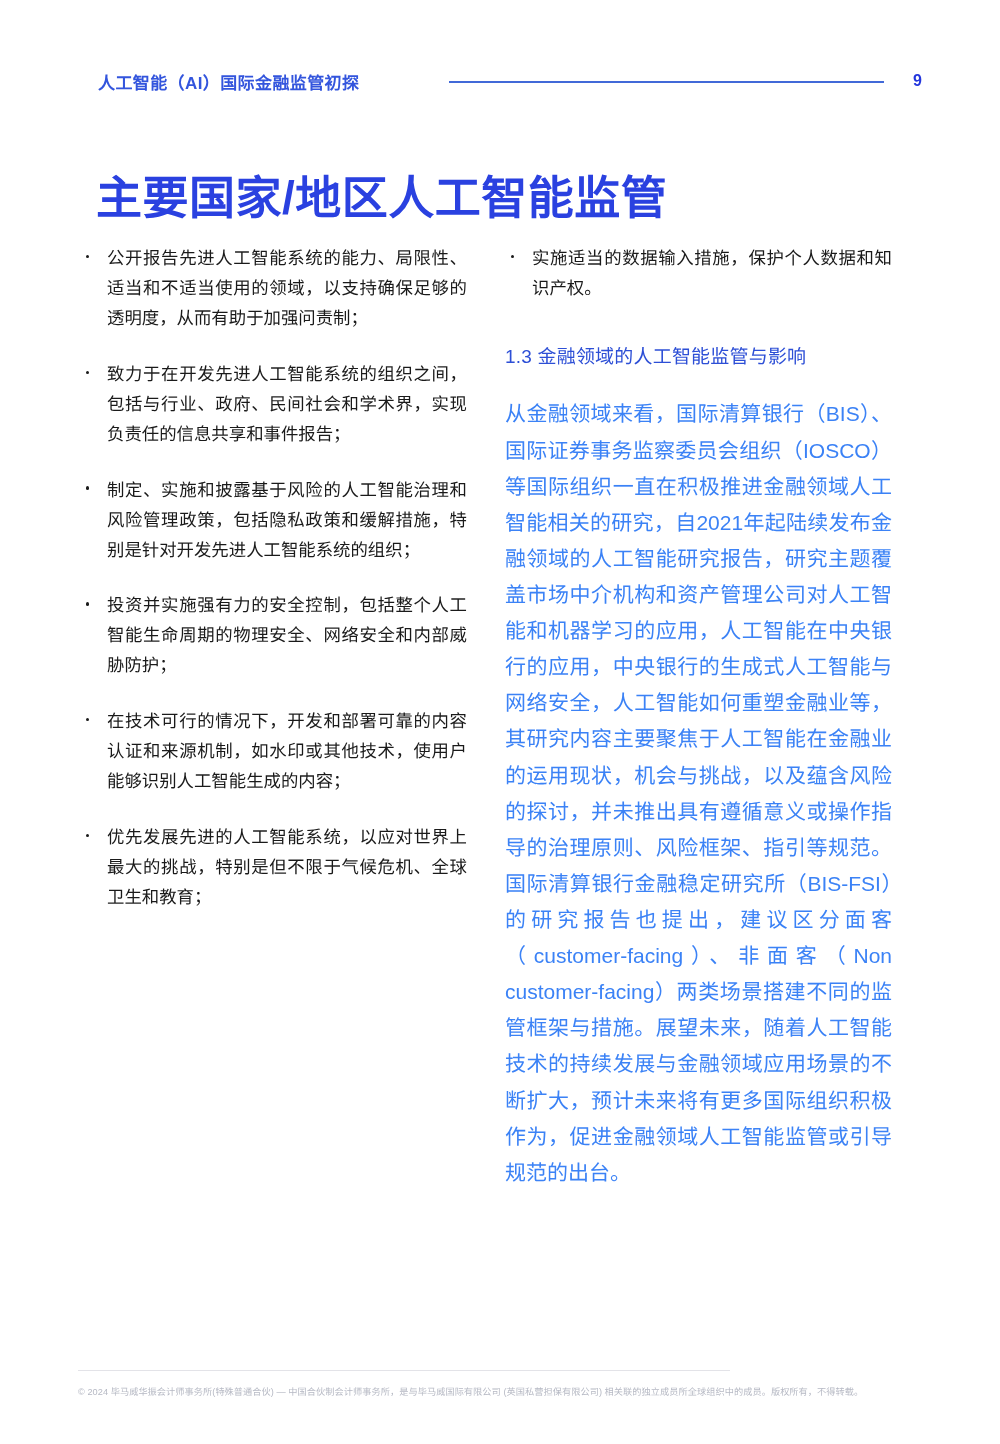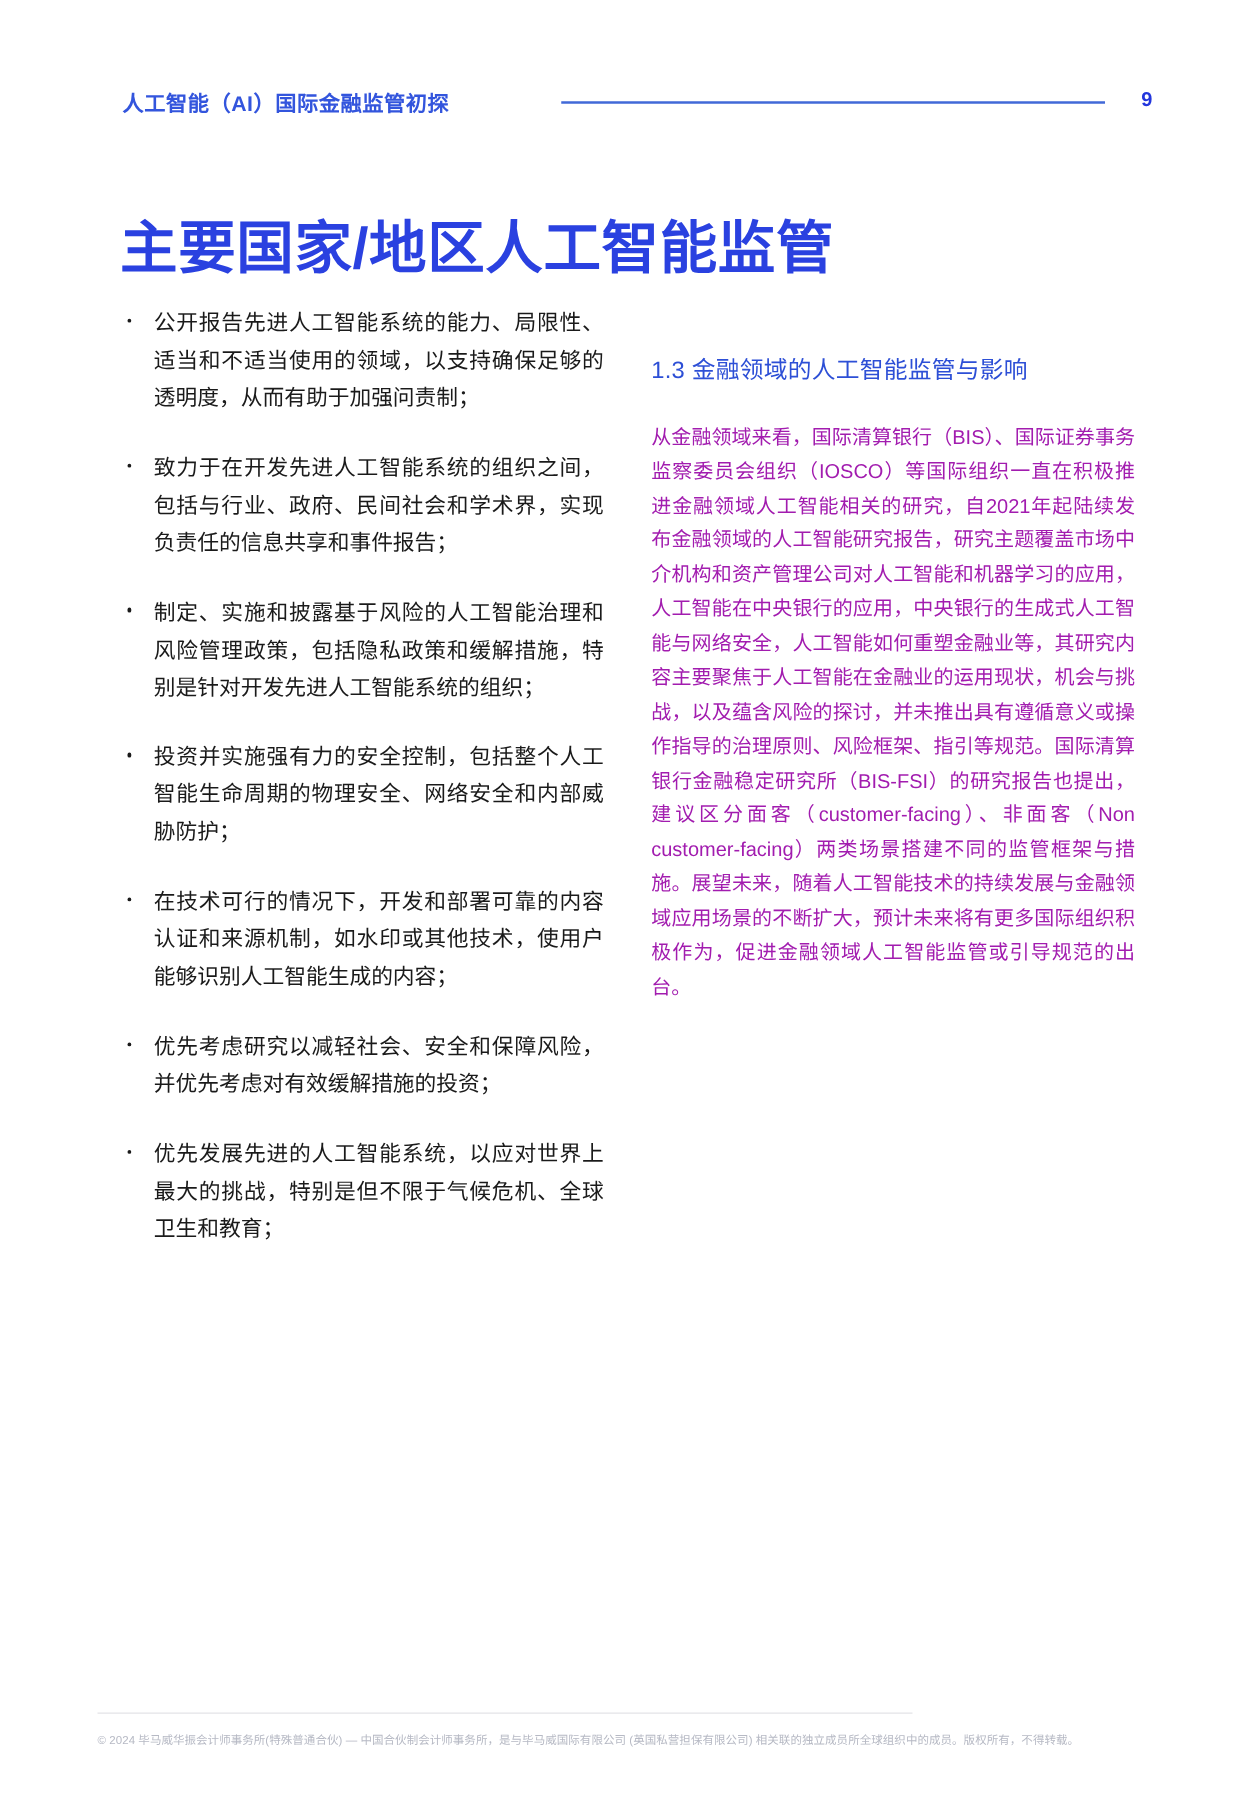--- a/index.html
+++ b/index.html
@@ -69,21 +69,21 @@
     color: #2a41e0;
     letter-spacing: 0.5px;
     white-space: nowrap;
     text-align: center;
   }
 
   
   .columns {
     position: absolute;
     top: 244px;
-    left: 96px;
+    left: 80px;
     width: 812px;
     display: flex;
     gap: 38px;
     align-items: flex-start;
   }
   .col {
     width: 387px;
     flex: 0 0 387px;
   }
 
@@ -116,23 +116,23 @@
   .section-heading {
     font-size: 19px;
     font-weight: 400;
     color: #2d4fd6;
     margin: 40px 0 26px 0;
     line-height: 1.4;
     letter-spacing: 0.2px;
   }
 
   .body-paragraph {
-    font-size: 16px;
+    font-size: 21px;
     line-height: 1.72;
-    color: #a21caf;
+    color: #3b82f6;
     text-align: justify;
     text-justify: inter-character;
     margin: 0;
   }
 
   
   .page-footer {
     position: absolute;
     bottom: 0;
     left: 0;
@@ -190,31 +190,31 @@
         <li>
           <span class="bullet-dot"></span>
           <span>投资并实施强有力的安全控制，包括整个人工智能生命周期的物理安全、网络安全和内部威胁防护；</span>
         </li>
         <li>
           <span class="bullet-dot"></span>
           <span>在技术可行的情况下，开发和部署可靠的内容认证和来源机制，如水印或其他技术，使用户能够识别人工智能生成的内容；</span>
         </li>
         <li>
           <span class="bullet-dot"></span>
-          <span>优先考虑研究以减轻社会、安全和保障风险，并优先考虑对有效缓解措施的投资；</span>
-        </li>
-        <li>
-          <span class="bullet-dot"></span>
           <span>优先发展先进的人工智能系统，以应对世界上最大的挑战，特别是但不限于气候危机、全球卫生和教育；</span>
         </li>
       </ul>
     </div>
 
     <div class="col">
       <ul class="bullets">
+        <li>
+          <span class="bullet-dot"></span>
+          <span>实施适当的数据输入措施，保护个人数据和知识产权。</span>
+        </li>
       </ul>
 
       <h2 class="section-heading">1.3  金融领域的人工智能监管与影响</h2>
 
       <p class="body-paragraph">从金融领域来看，国际清算银行（BIS）、国际证券事务监察委员会组织（IOSCO）等国际组织一直在积极推进金融领域人工智能相关的研究，自2021年起陆续发布金融领域的人工智能研究报告，研究主题覆盖市场中介机构和资产管理公司对人工智能和机器学习的应用，人工智能在中央银行的应用，中央银行的生成式人工智能与网络安全，人工智能如何重塑金融业等，其研究内容主要聚焦于人工智能在金融业的运用现状，机会与挑战，以及蕴含风险的探讨，并未推出具有遵循意义或操作指导的治理原则、风险框架、指引等规范。国际清算银行金融稳定研究所（BIS-FSI）的研究报告也提出，建议区分面客（customer-facing）、非面客（Non customer-facing）两类场景搭建不同的监管框架与措施。展望未来，随着人工智能技术的持续发展与金融领域应用场景的不断扩大，预计未来将有更多国际组织积极作为，促进金融领域人工智能监管或引导规范的出台。</p>
     </div>
 
   </div>
 
   <div class="page-footer">

